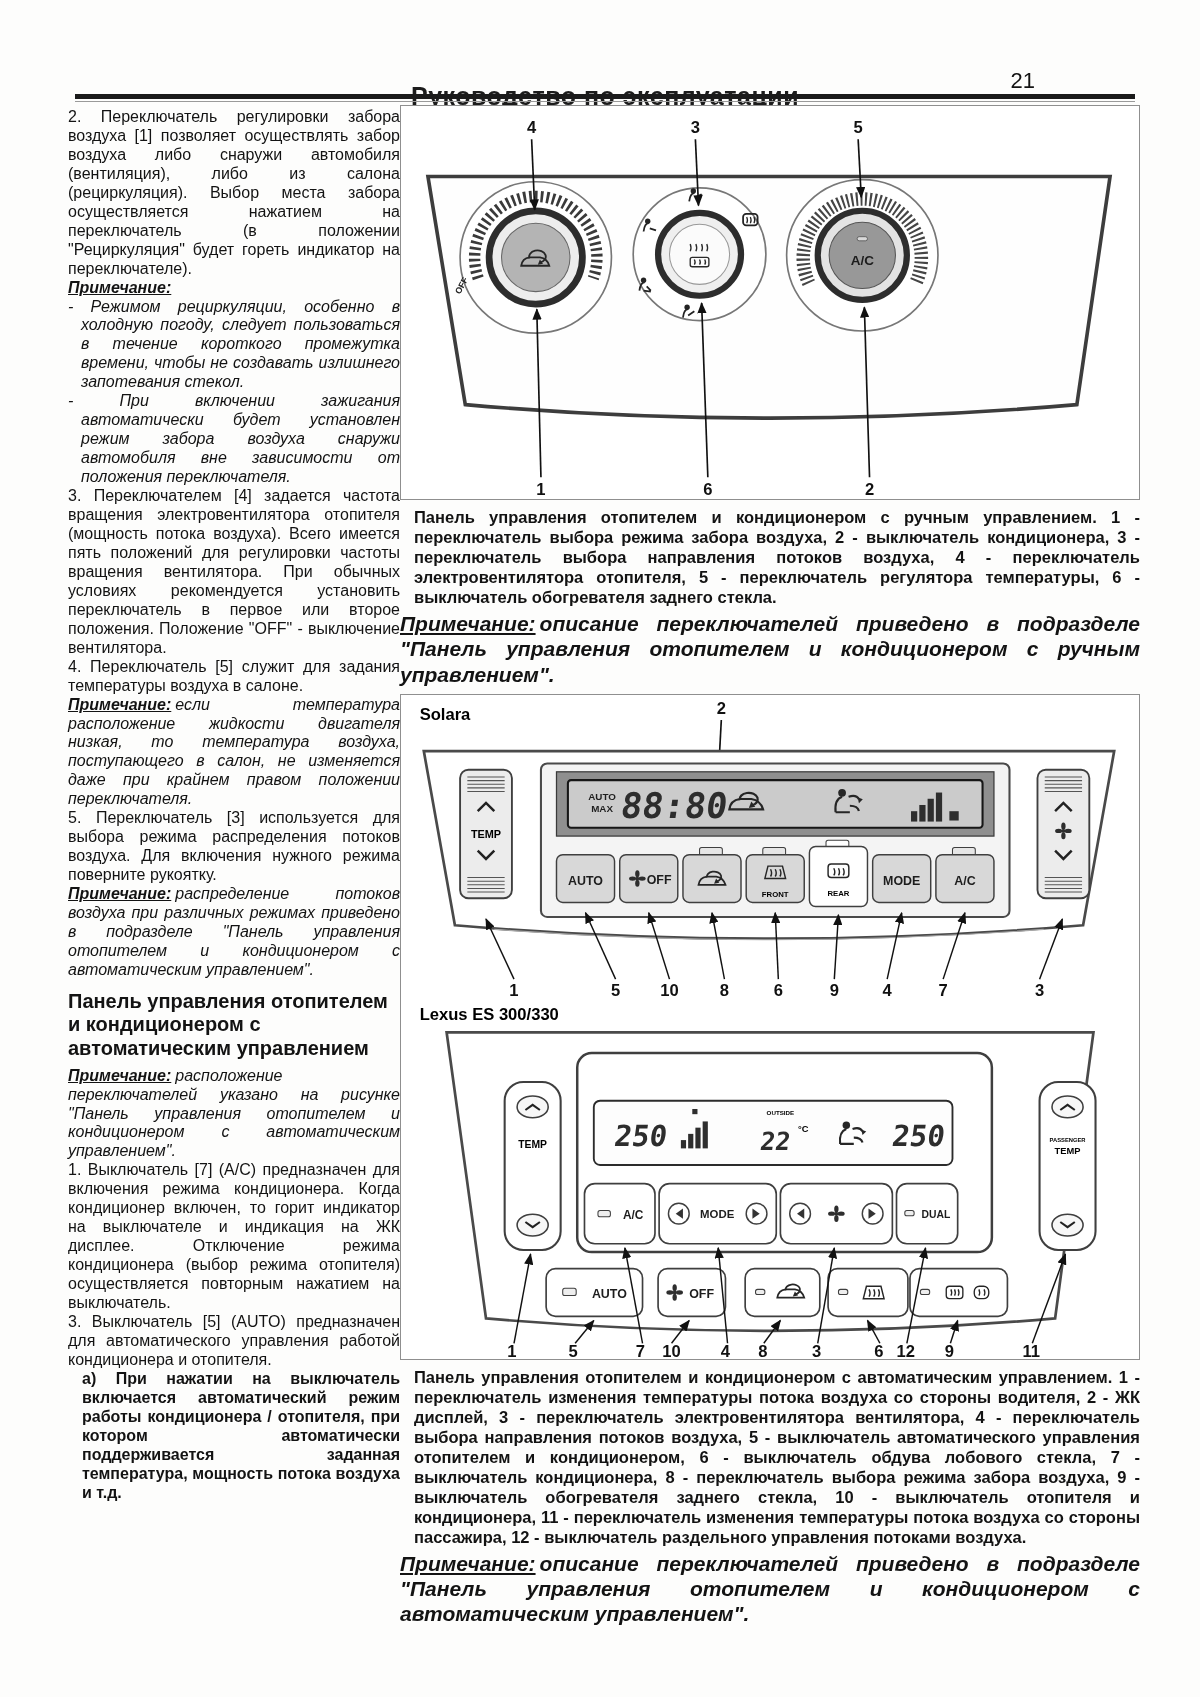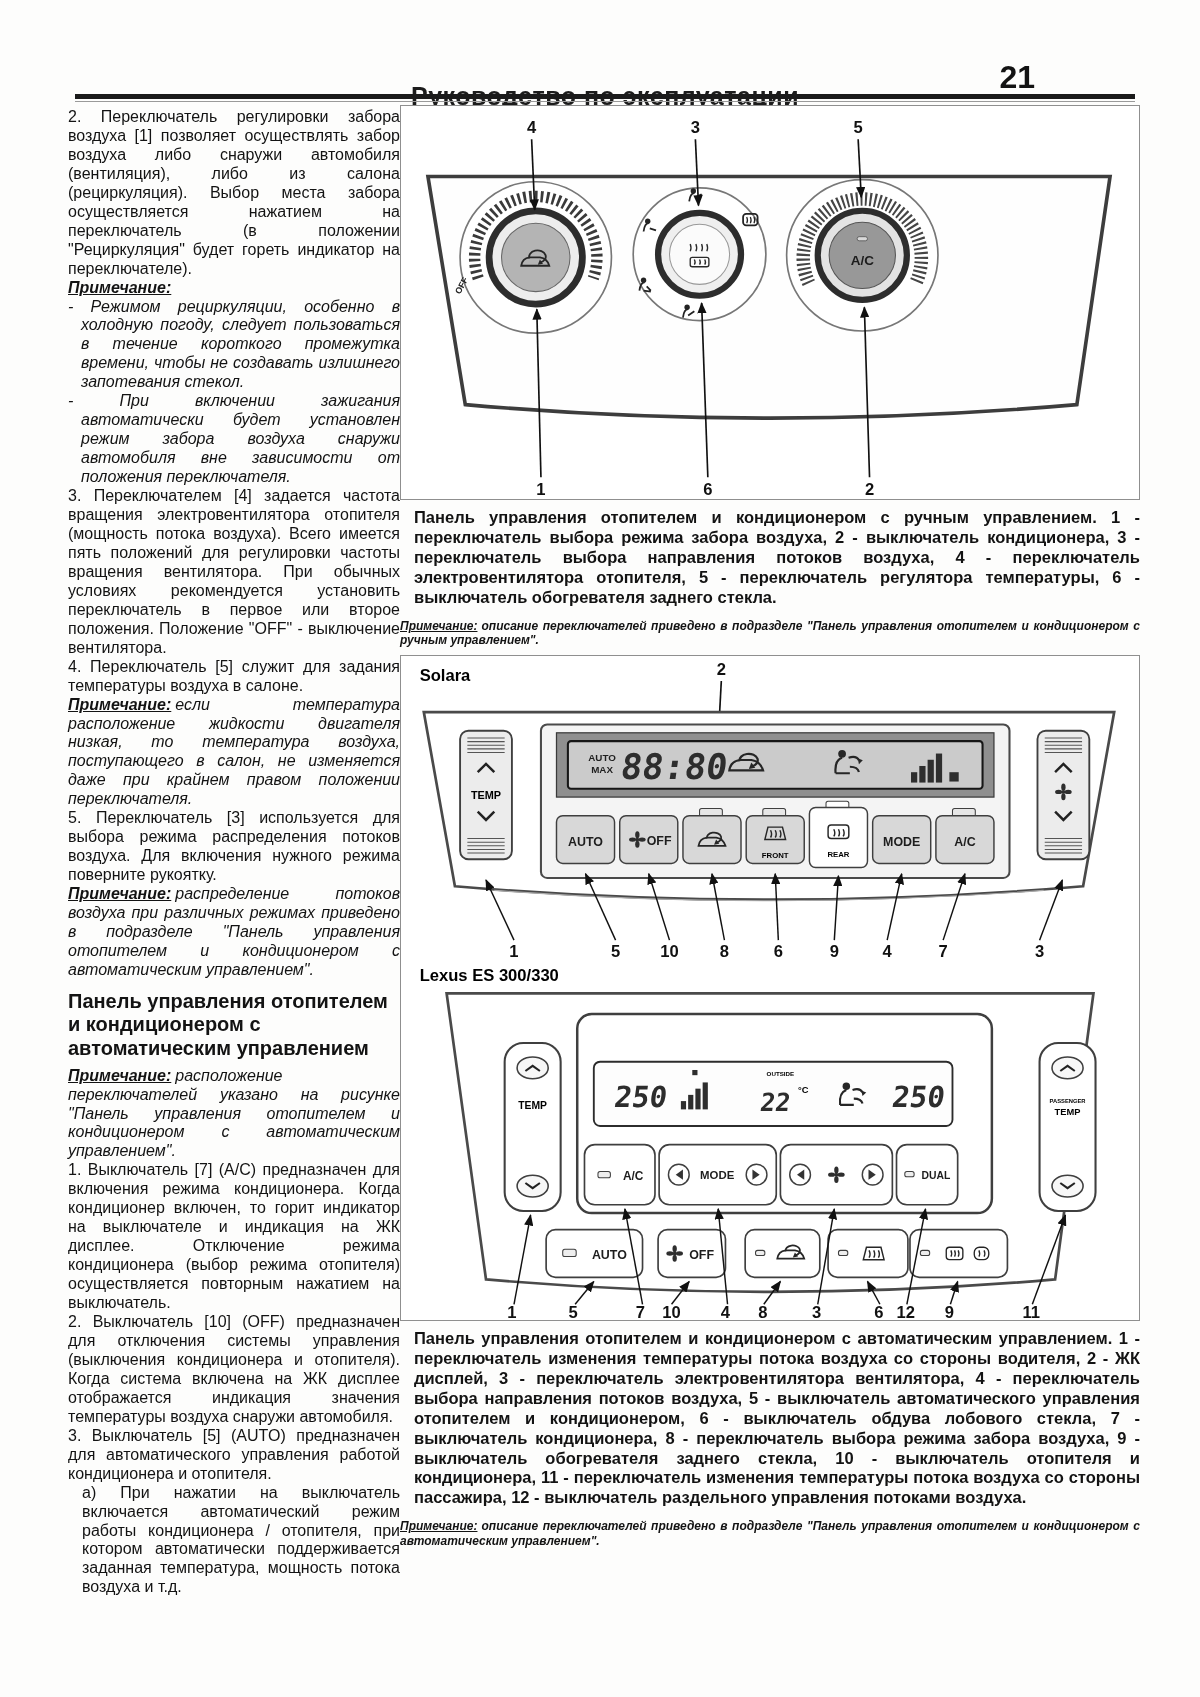--- a/index.html
+++ b/index.html
@@ -6,39 +6,39 @@
   body{
     width:1200px;height:1697px;position:relative;overflow:hidden;
     background:#fdfdfc;color:#131313;
     font-family:"Liberation Sans","DejaVu Sans",sans-serif;
     -webkit-font-smoothing:antialiased;
   }
   
   .header{position:absolute;left:75px;top:42px;width:1060px;height:50px;}
   .header-title{position:absolute;left:0;right:0;top:12px;text-align:center;
     font-size:25px;font-weight:bold;letter-spacing:.5px;color:#1c1c1c;margin-top:28px;}
-  .header-page{position:absolute;right:100px;top:17px;font-size:32px;font-weight:bold;}
+  .header-page{position:absolute;right:100px;top:26px;font-size:22px;font-weight:normal;}
   .header-rule{position:absolute;left:75px;top:94px;width:1060px;height:5px;background:#1b1b1b;}
   .header-rule2{position:absolute;left:75px;top:101px;width:1060px;height:1px;background:#9a9a9a;}
 
   
   .col-left{position:absolute;left:68px;top:108px;width:332px;font-size:16px;line-height:1.185;text-align:justify;}
   .col-left p{margin:0;}
   .body-p{margin:0;}
   .note-label{font-style:italic;font-weight:bold;text-decoration:underline;margin-right:4px;}
   .note-item{font-style:italic;padding-left:13px;text-indent:-13px;}
   .note-inline{font-style:italic;}
-  .sub-item{padding-left:14px;}
+  .sub-item{padding-left:14px;font-weight:bold;}
   .section-heading{font-size:20px;font-weight:bold;line-height:1.18;text-align:left;margin:10px 0 6px 0 !important;}
 
   
   .col-right{position:absolute;left:400px;top:105px;width:740px;}
   .fig-box{border:1px solid #8f8f8f;background:#fff;}
   .fig-caption{font-size:16.5px;font-weight:bold;line-height:1.21;text-align:justify;margin:8px 0 0 14px;}
-  .fig-note{font-size:12px;font-weight:bold;font-style:italic;line-height:1.21;text-align:justify;margin:11px 0 7px 0;}
+  .fig-note{font-size:21px;font-weight:bold;font-style:italic;line-height:1.21;text-align:justify;margin:3px 0 7px 0;}
   .fig-note .note-label{font-weight:bold;}
   svg{display:block;}
   svg text{font-family:"Liberation Sans","DejaVu Sans",sans-serif;}
   .seg{font-family:"DejaVu Sans Mono",monospace;font-weight:bold;fill:#2d2d2d;}
   .callout{font-size:16px;font-weight:bold;fill:#111;}
   .btn-label{font-weight:bold;fill:#1d1d1d;}
 </style>
 </head>
 <body>
 
@@ -55,21 +55,20 @@
   <p class="note-item">- Режимом рециркуляции, особенно в холодную погоду, следует пользоваться в течение короткого промежутка времени, чтобы не создавать излишнего запотевания стекол.</p>
   <p class="note-item">- При включении зажигания автоматически будет установлен режим забора воздуха снаружи автомобиля вне зависимости от положения переключателя.</p>
   <p class="body-p">3. Переключателем [4] задается частота вращения электровентилятора отопителя (мощность потока воздуха). Всего имеется пять положений для регулировки частоты вращения вентилятора. При обычных условиях рекомендуется установить переключатель в первое или второе положения. Положение "OFF" - выключение вентилятора.</p>
   <p class="body-p">4. Переключатель [5] служит для задания температуры воздуха в салоне.</p>
   <p class="note-inline"><span class="note-label">Примечание:</span><span>если температура расположение жидкости двигателя низкая, то температура воздуха, поступающего в салон, не изменяется даже при крайнем правом положении переключателя.</span></p>
   <p class="body-p">5. Переключатель [3] используется для выбора режима распределения потоков воздуха. Для включения нужного режима поверните рукоятку.</p>
   <p class="note-inline"><span class="note-label">Примечание:</span><span>распределение потоков воздуха при различных режимах приведено в подразделе "Панель управления отопителем и кондиционером с автоматическим управлением".</span></p>
   <p class="section-heading">Панель управления отопителем и кондиционером с автоматическим управлением</p>
   <p class="note-inline"><span class="note-label">Примечание:</span><span>расположение переключателей указано на рисунке "Панель управления отопителем и кондиционером с автоматическим управлением".</span></p>
   <p class="body-p">1. Выключатель [7] (A/C) предназначен для включения режима кондиционера. Когда кондиционер включен, то горит индикатор на выключателе и индикация на ЖК дисплее. Отключение режима кондиционера (выбор режима отопителя) осуществляется повторным нажатием на выключатель.</p>
-  <p class="body-p">2. Выключатель [10] (OFF) предназначен для отключения системы управления (выключения кондиционера и отопителя). Когда система включена на ЖК дисплее отображается индикация значения температуры воздуха снаружи автомобиля.</p>
   <p class="body-p">3. Выключатель [5] (AUTO) предназначен для автоматического управления работой кондиционера и отопителя.</p>
   <p class="body-p sub-item">а) При нажатии на выключатель включается автоматический режим работы кондиционера / отопителя, при котором автоматически поддерживается заданная температура, мощность потока воздуха и т.д.</p>
 </div>
 
 <div class="col-right">
 
   <div class="fig-box">
     <svg width="736" height="393" viewBox="0 0 710 379">
       <defs>
         <marker id="m1" markerUnits="userSpaceOnUse" markerWidth="11" markerHeight="9" refX="10" refY="4.5" orient="auto">

